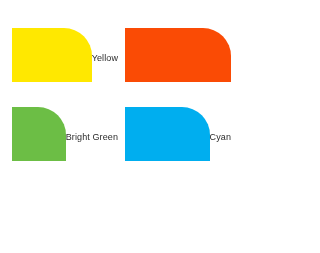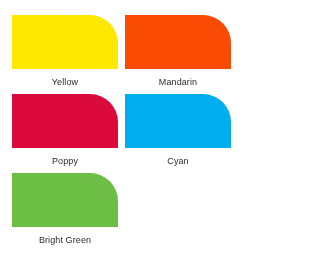--- a/index.html
+++ b/index.html
@@ -21,21 +21,20 @@
     display: grid;
     grid-template-columns: 106px 106px;
     grid-template-rows: 79px 79px 79px;
     column-gap: 7px;
     row-gap: 0px;
     align-content: start;
     justify-content: start;
   }
   .swatch-cell {
     display: flex;
-    flex-direction: column;
     align-items: center;
     width: 106px;
   }
   .swatch-chip {
     width: 106px;
     height: 54px;
     border-top-left-radius: 0;
     border-top-right-radius: 28px;
     border-bottom-right-radius: 0;
     border-bottom-left-radius: 0;
@@ -55,32 +54,27 @@
 
 <div class="palette">
 
   <div class="swatch-cell">
     <div class="swatch-chip" style="background-color: rgb(255, 232, 0);"></div>
     <div class="swatch-label" style="color: rgb(43, 43, 43);">Yellow</div>
   </div>
 
   <div class="swatch-cell">
     <div class="swatch-chip" style="background-color: rgb(250, 75, 5);"></div>
-    <div class="swatch-label" style="color: rgb(43, 43, 43);">Mandarin</div>
   </div>
 
+
+
   <div class="swatch-cell">
-    <div class="swatch-chip" style="background-color: rgb(220, 10, 60);"></div>
-    <div class="swatch-label" style="color: rgb(43, 43, 43);">Poppy</div>
+    <div class="swatch-chip" style="background-color: rgb(108, 190, 69);"></div>
+    <div class="swatch-label" style="color: rgb(43, 43, 43);">Bright Green</div>
   </div>
-
 
   <div class="swatch-cell">
     <div class="swatch-chip" style="background-color: rgb(0, 174, 239);"></div>
     <div class="swatch-label" style="color: rgb(43, 43, 43);">Cyan</div>
   </div>
 
-  <div class="swatch-cell">
-    <div class="swatch-chip" style="background-color: rgb(108, 190, 69);"></div>
-    <div class="swatch-label" style="color: rgb(43, 43, 43);">Bright Green</div>
-  </div>
-
 </div>
 
 </body></html>

